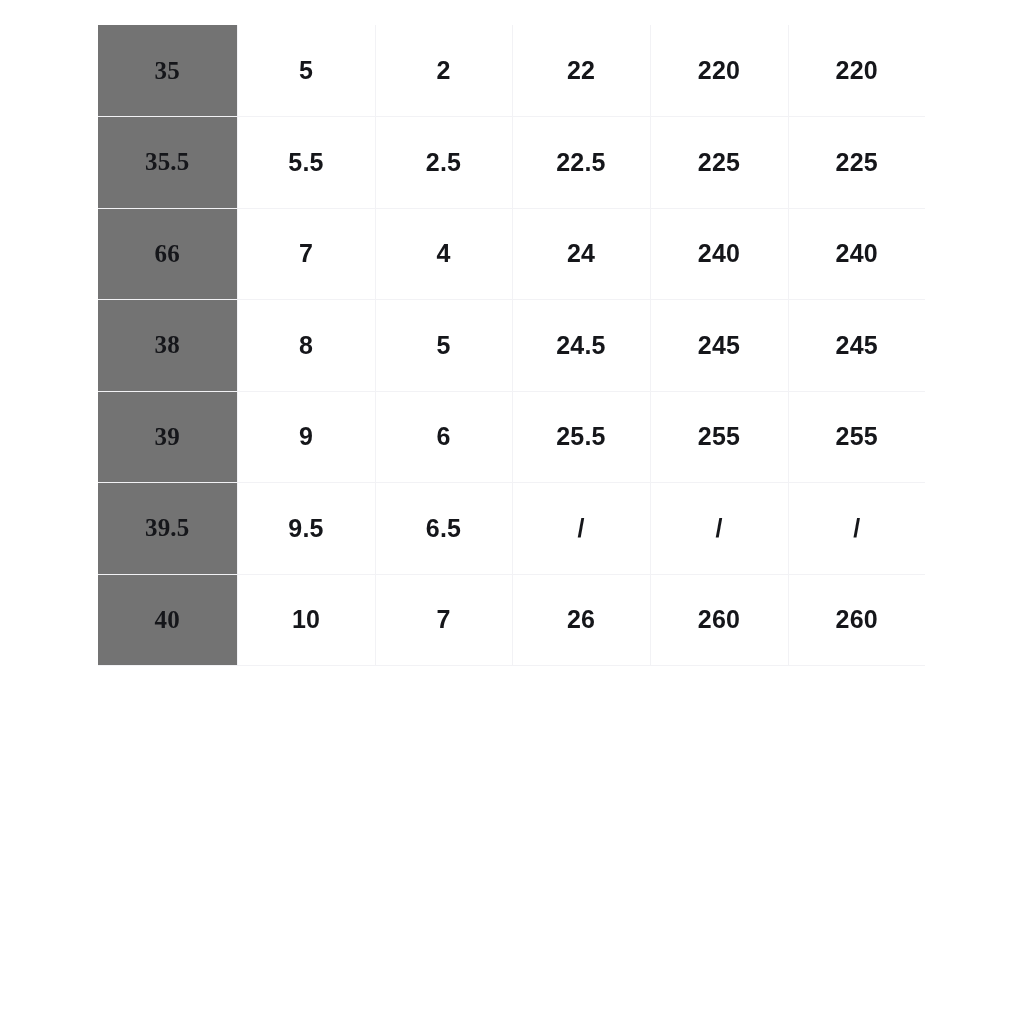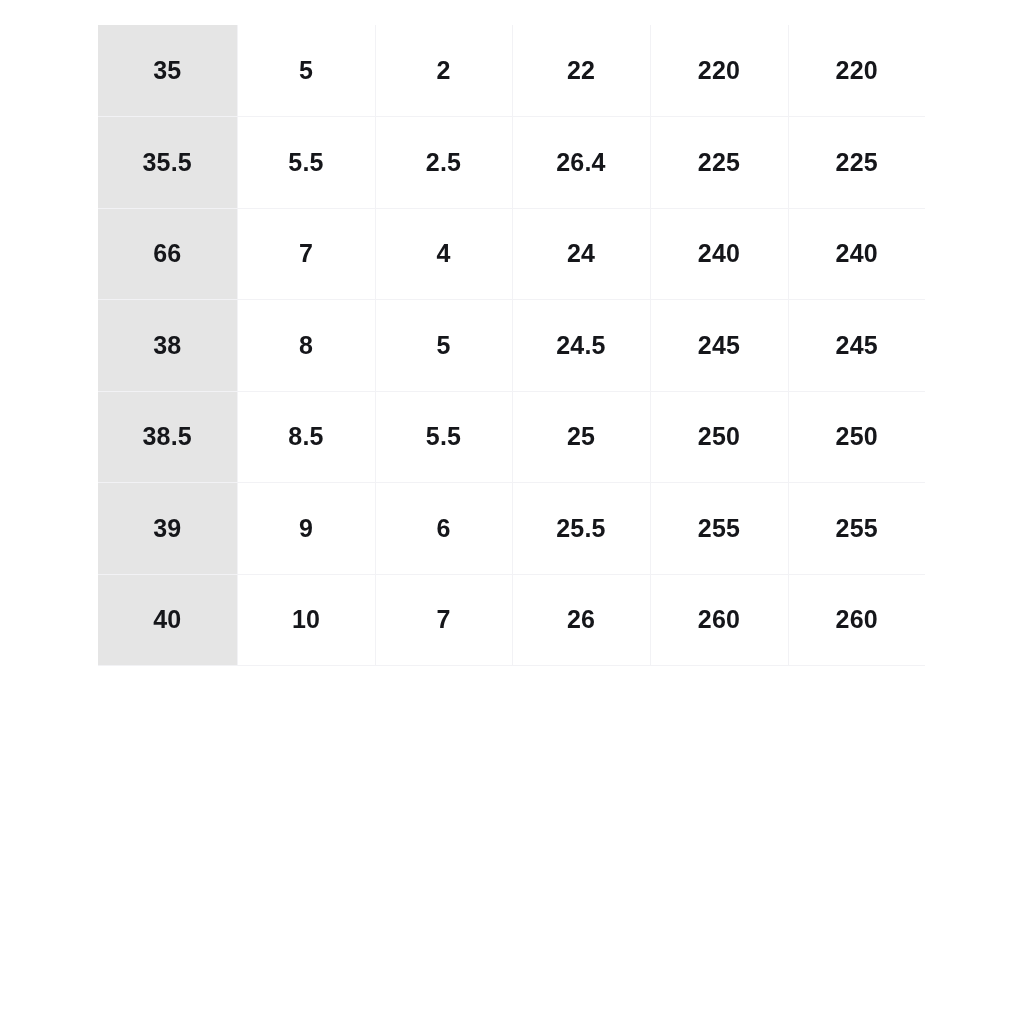--- a/index.html
+++ b/index.html
@@ -40,24 +40,25 @@
     letter-spacing: 0.2px;
     box-sizing: border-box;
     padding: 0;
   }
 
   table.size-table td:last-child {
     border-right: none;
   }
 
   table.size-table td.col-eu {
-    background: #e5e5e5;
+    background: #737373;
     font-weight: 700;
     font-size: 25px;
     border-right: 1px solid #f2f2f5;
+    font-family: Liberation Serif, serif;
   }
 
   
   col.c0 { width: 139px; }
   col.c1 { width: 138px; }
   col.c2 { width: 137px; }
   col.c3 { width: 138px; }
   col.c4 { width: 138px; }
   col.c5 { width: 137px; }
 </style>
@@ -80,55 +81,55 @@
           <td>5</td>
           <td>2</td>
           <td>22</td>
           <td>220</td>
           <td>220</td>
         </tr>
         <tr>
           <td class="col-eu">35.5</td>
           <td>5.5</td>
           <td>2.5</td>
-          <td>26.4</td>
+          <td>22.5</td>
           <td>225</td>
           <td>225</td>
         </tr>
         <tr>
           <td class="col-eu">66</td>
           <td>7</td>
           <td>4</td>
           <td>24</td>
           <td>240</td>
           <td>240</td>
         </tr>
         <tr>
           <td class="col-eu">38</td>
           <td>8</td>
           <td>5</td>
           <td>24.5</td>
           <td>245</td>
           <td>245</td>
         </tr>
         <tr>
-          <td class="col-eu">38.5</td>
-          <td>8.5</td>
-          <td>5.5</td>
-          <td>25</td>
-          <td>250</td>
-          <td>250</td>
-        </tr>
-        <tr>
           <td class="col-eu">39</td>
           <td>9</td>
           <td>6</td>
           <td>25.5</td>
           <td>255</td>
           <td>255</td>
+        </tr>
+        <tr>
+          <td class="col-eu">39.5</td>
+          <td>9.5</td>
+          <td>6.5</td>
+          <td>/</td>
+          <td>/</td>
+          <td>/</td>
         </tr>
         <tr>
           <td class="col-eu">40</td>
           <td>10</td>
           <td>7</td>
           <td>26</td>
           <td>260</td>
           <td>260</td>
         </tr>
       </tbody>

